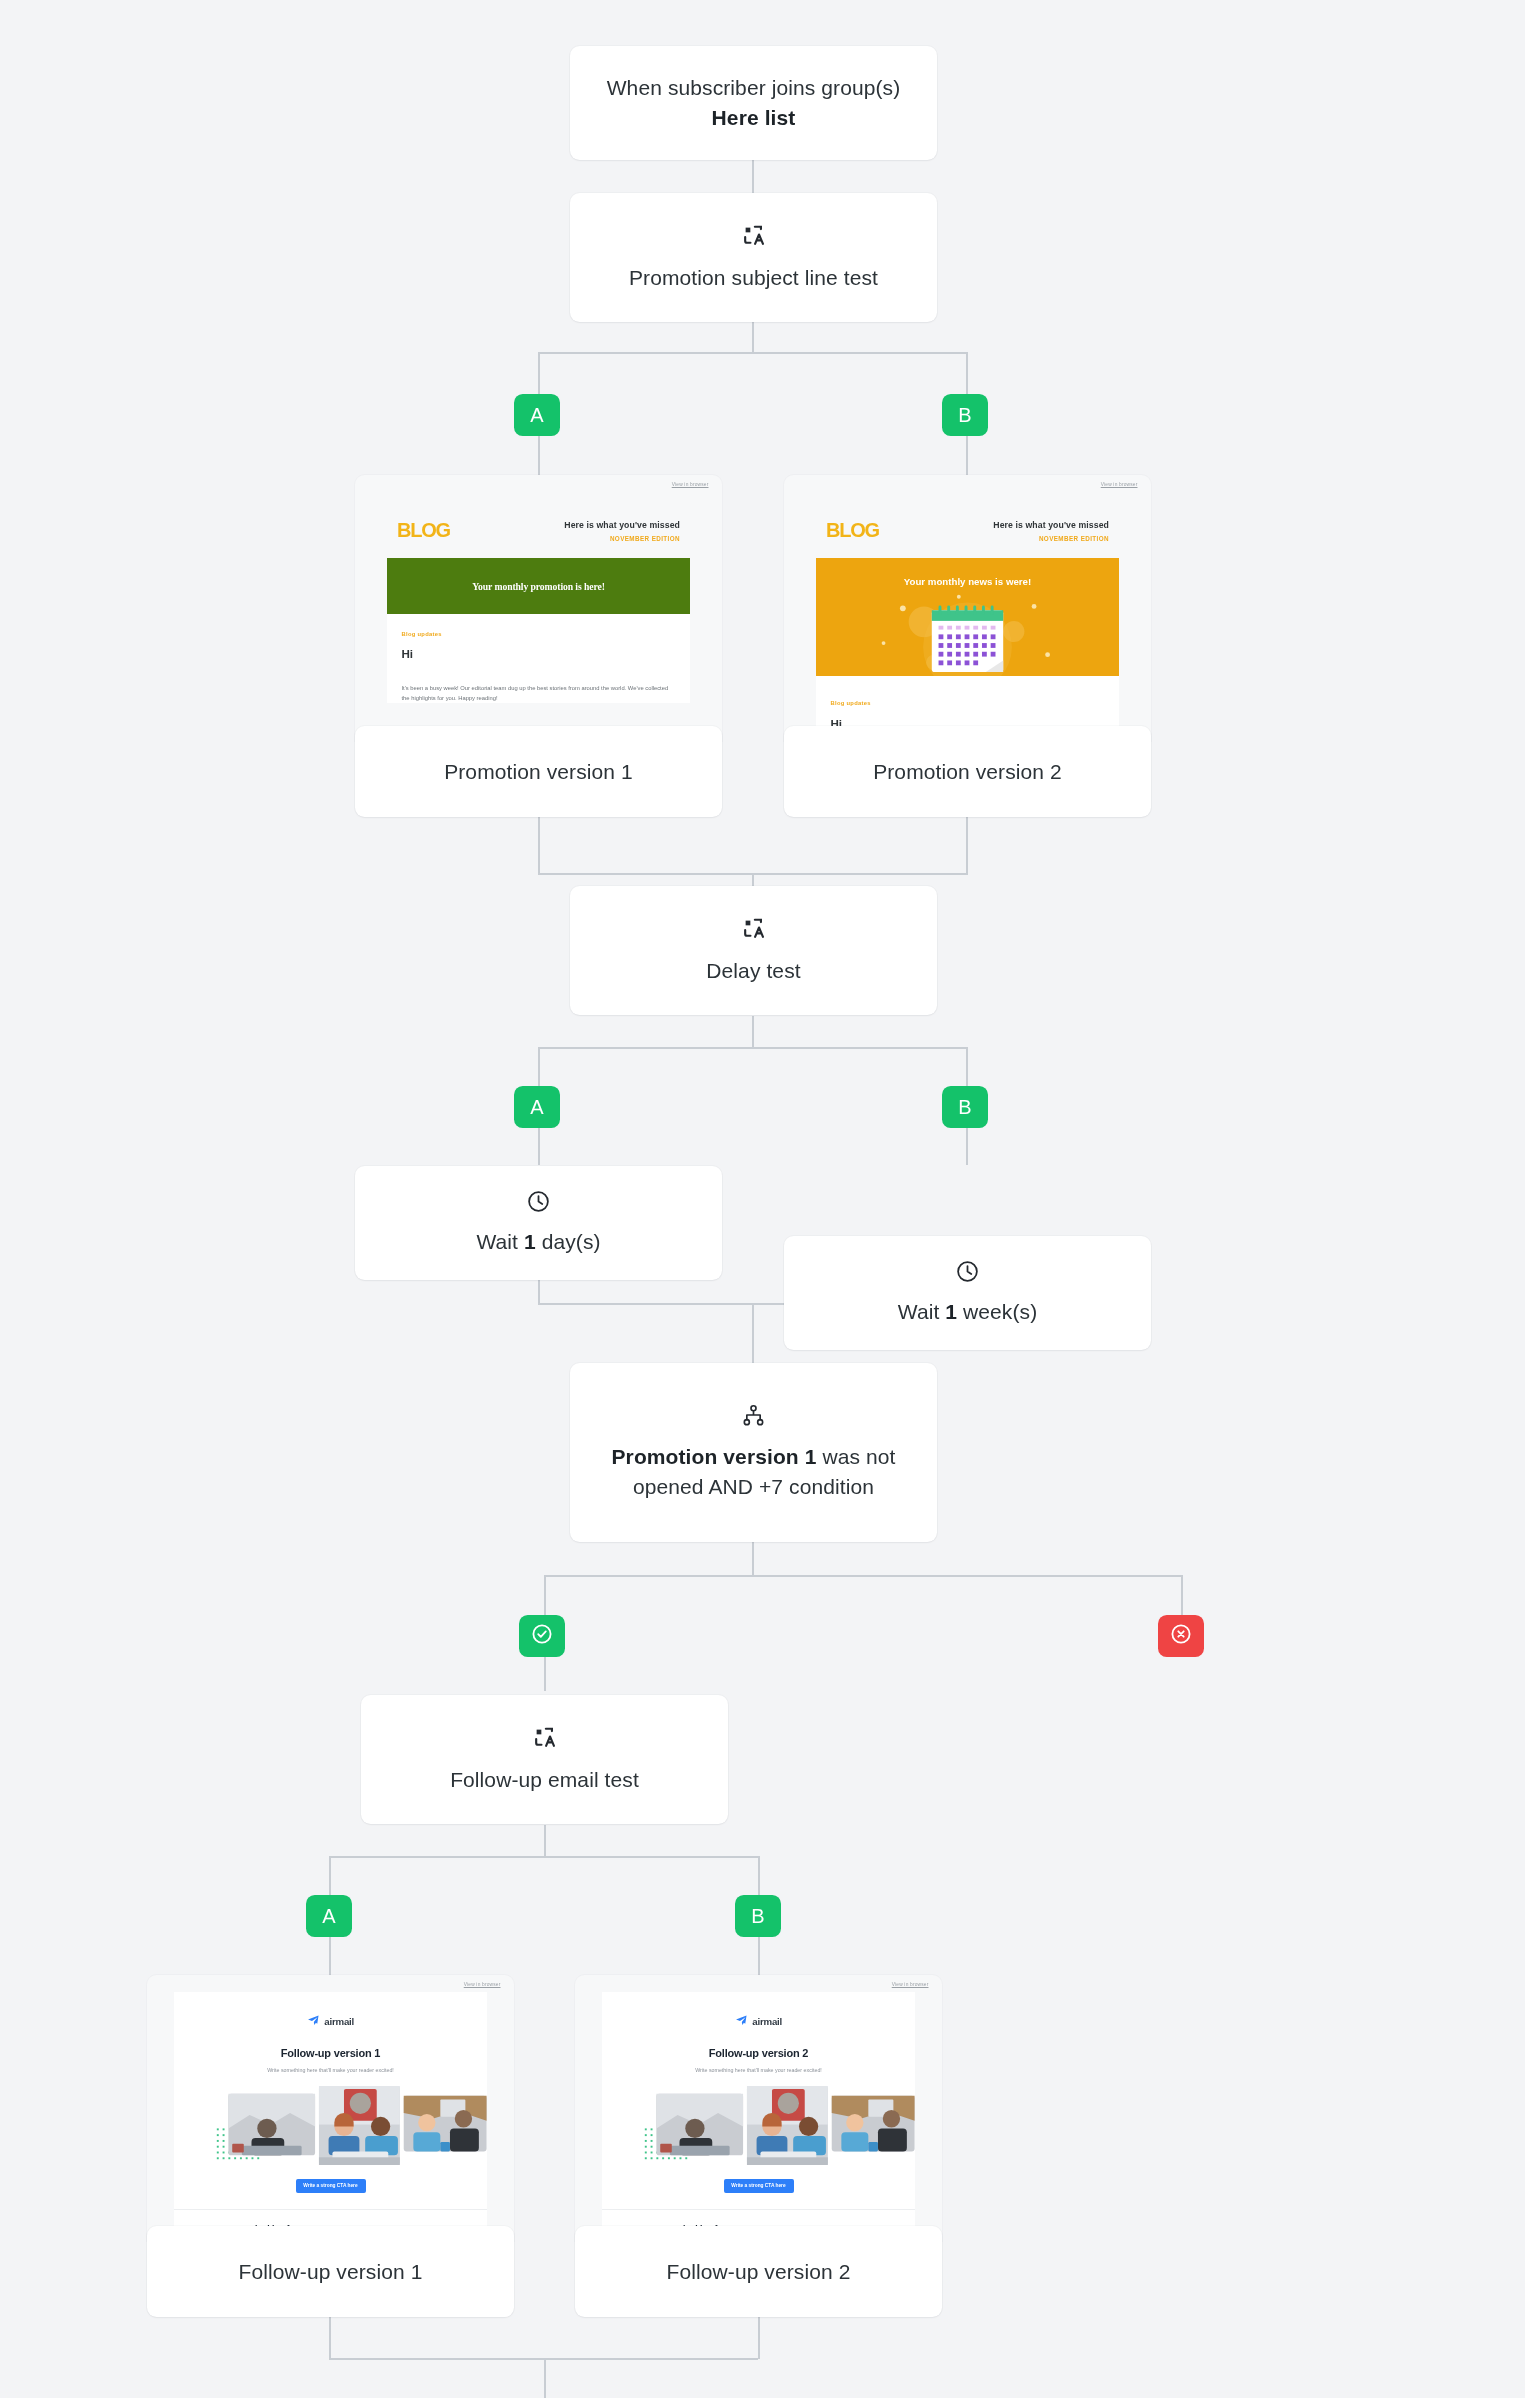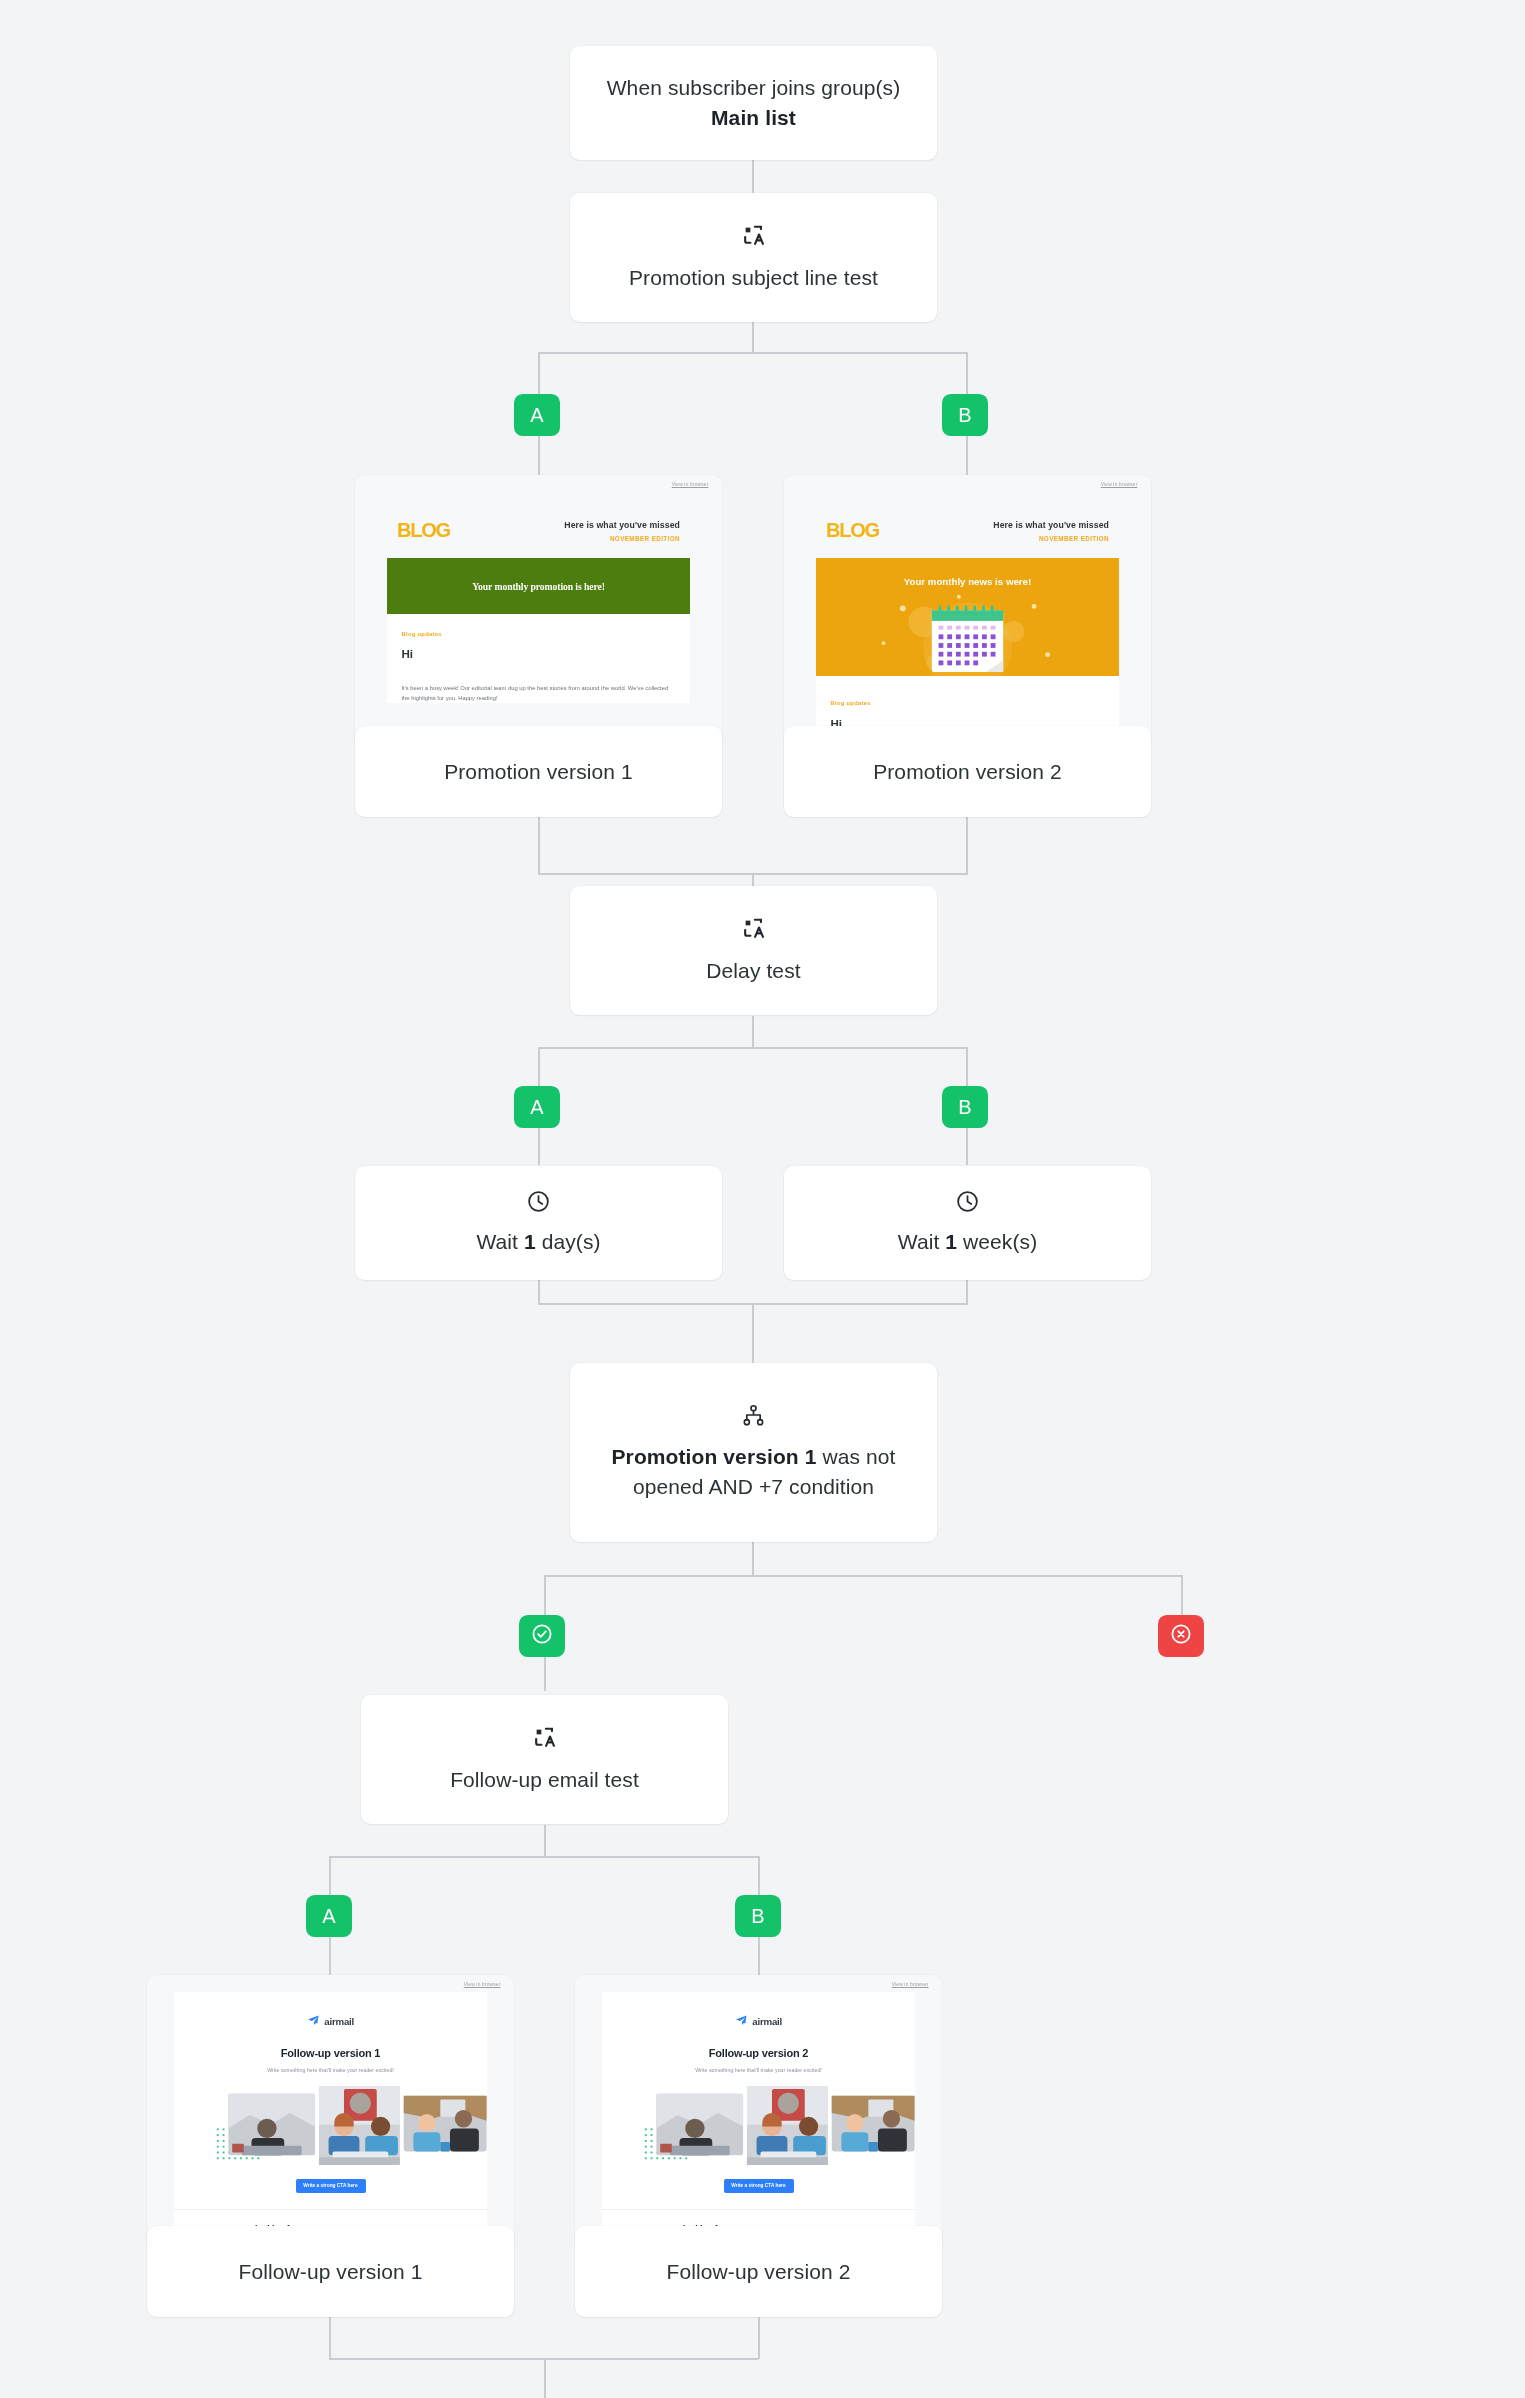--- a/index.html
+++ b/index.html
@@ -176,21 +176,21 @@
   <div class="line-v" style="left:329px; top:1856px; height:124px;"></div>
   <div class="line-v" style="left:758px; top:1856px; height:124px;"></div>
 
   <div class="line-v" style="left:329px; top:2317px; height:42px;"></div>
   <div class="line-v" style="left:758px; top:2317px; height:42px;"></div>
   <div class="line-h" style="left:329px; top:2358px; width:429px;"></div>
   <div class="line-v" style="left:544px; top:2358px; height:41px;"></div>
 
   <div class="node" style="left:570px; top:46px; width:367px; height:114px;">
     <div class="node-label">
-      <span>When subscriber joins group(s) </span><b>Main list</b>
+      <span>When subscriber joins group(s) </span><b>Here list</b>
     </div>
   </div>
 
   <div class="node" style="left:570px; top:193px; width:367px; height:129px;">
     <span class="node-icon">
       <svg width="27" height="27" viewBox="0 0 24 24" fill="none">
         <path d="M5 5h4.2v4.2H5z" fill="#24292f"></path>
         <path d="M13.2 4.2h5.4v2.1" stroke="#24292f" stroke-width="1.9" stroke-linecap="round"></path>
         <path d="M4.6 13.4v3.4a1.6 1.6 0 0 0 1.6 1.6h3.1" stroke="#24292f" stroke-width="1.9" stroke-linecap="round"></path>
         <path d="M13.4 19.4l3.5-8.3 3.5 8.3M15 16.3h3.9" stroke="#24292f" stroke-width="1.9" stroke-linecap="round" stroke-linejoin="round"></path>
@@ -348,21 +348,21 @@
       <svg width="25" height="25" viewBox="0 0 24 24" fill="none">
         <circle cx="12" cy="12" r="9" stroke="#24292f" stroke-width="1.7"></circle>
         <path d="M12 6.8V12l3.6 2.4" stroke="#24292f" stroke-width="1.7" stroke-linecap="round" stroke-linejoin="round"></path>
       </svg>
     </span>
     <div class="node-label">
       <span>Wait </span><b>1</b><span> day(s)</span>
     </div>
   </div>
 
-  <div class="node" style="left:784px; top:1166px; width:367px; height:114px;">
+  <div class="node" style="left:784px; top:1236px; width:367px; height:114px;">
     <span class="node-icon">
       <svg width="25" height="25" viewBox="0 0 24 24" fill="none">
         <circle cx="12" cy="12" r="9" stroke="#24292f" stroke-width="1.7"></circle>
         <path d="M12 6.8V12l3.6 2.4" stroke="#24292f" stroke-width="1.7" stroke-linecap="round" stroke-linejoin="round"></path>
       </svg>
     </span>
     <div class="node-label">
       <span>Wait </span><b>1</b><span> week(s)</span>
     </div>
   </div>

